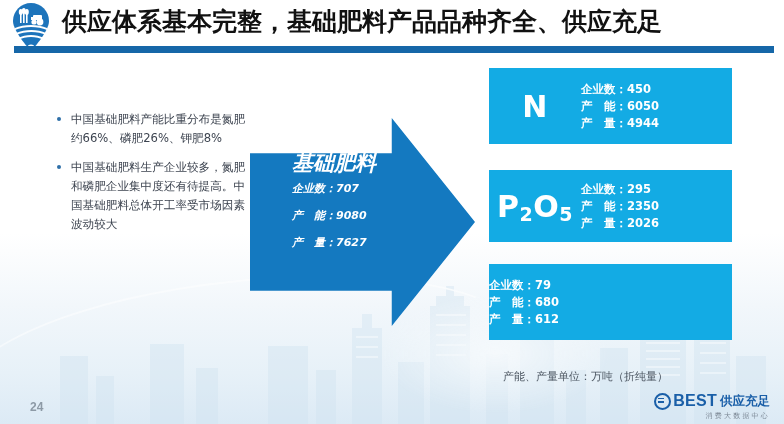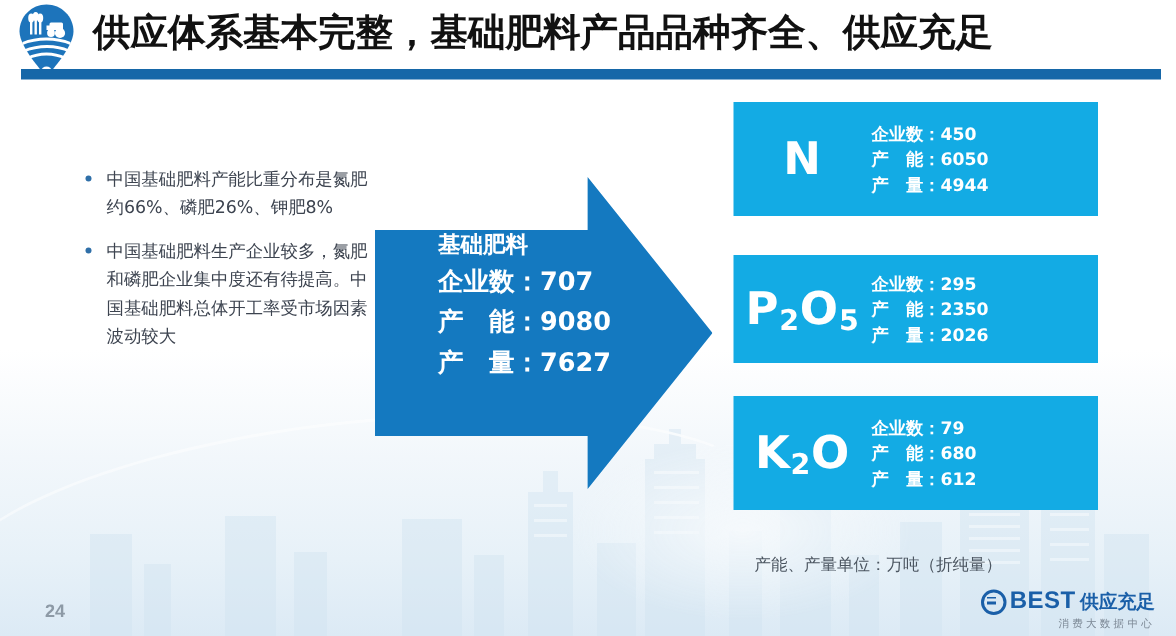--- a/index.html
+++ b/index.html
@@ -60,22 +60,22 @@
   .arrow{
     position:absolute;left:250px;top:118px;width:225px;height:208px;
     background:#1479c0;
     clip-path:polygon(0% 17%, 63% 17%, 63% 0%, 100% 50%, 63% 100%, 63% 83%, 0% 83%);
   }
   .arrow-text{
     position:absolute;left:292px;top:152px;width:190px;
     color:#ffffff;font-weight:bold;
     font-family:"DejaVu Sans","Liberation Sans",sans-serif;
   }
-  .arrow-title{font-size:15px;line-height:23px;}
-  .arrow-row{font-size:17px;line-height:27px;white-space:pre;}
+  .arrow-title{font-size:21px;line-height:23px;font-style:italic;}
+  .arrow-row{font-size:11px;line-height:27px;white-space:pre;font-style:italic;}
 
   
   .card{
     position:absolute;left:489px;width:243px;
     background:#13abe4;
     display:flex;align-items:center;
   }
   #card-n{top:68px;height:76px;}
   #card-p{top:170px;height:72px;}
   #card-k{top:264px;height:76px;}
@@ -233,23 +233,20 @@
   <div class="card" id="card-p">
     <div class="card-symbol">
       <span>P</span><sub>2</sub><span>O</span><sub>5</sub>
     </div>
     <div class="card-stats">企业数：295
 产　能：2350
 产　量：2026</div>
   </div>
 
   <div class="card" id="card-k">
-    <div class="card-symbol">
-      <span>K</span><sub>2</sub><span>O</span>
-    </div>
     <div class="card-stats">企业数：79
 产　能：680
 产　量：612</div>
   </div>
 
   <div class="footnote">产能、产量单位：万吨（折纯量）</div>
 
   <div class="page-num">24</div>
   <div class="brand">
     <div class="brand-row">

